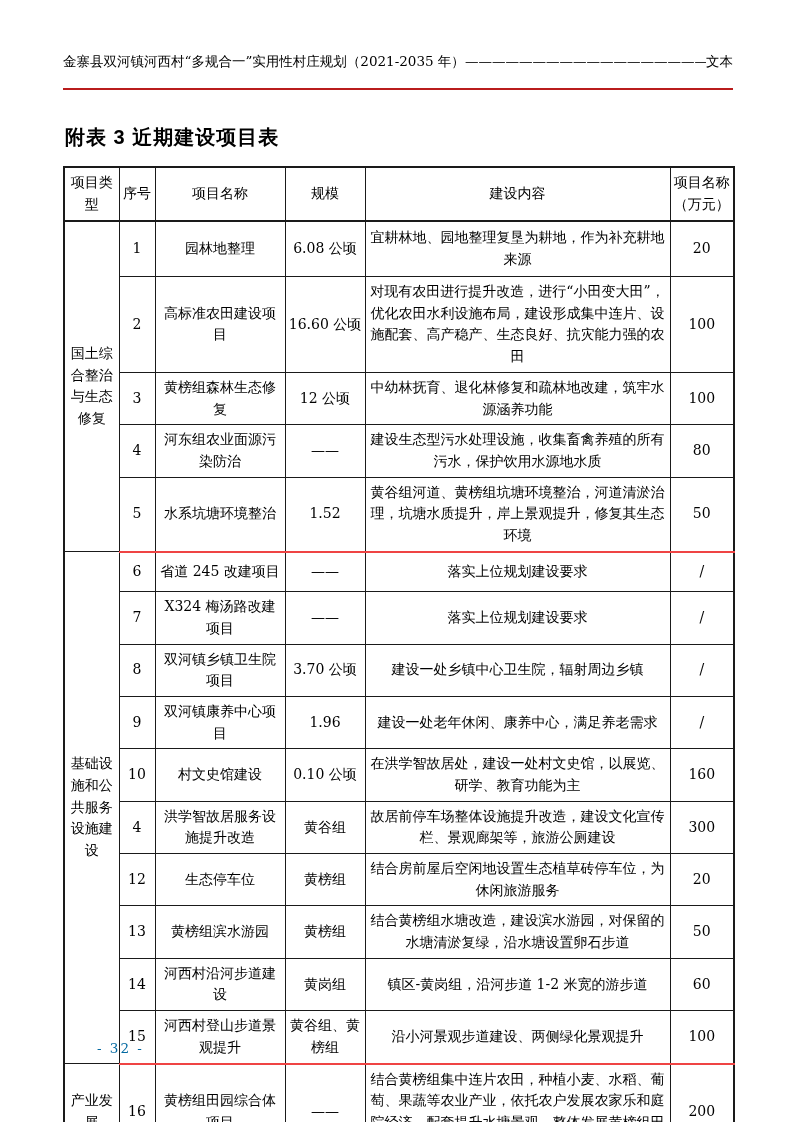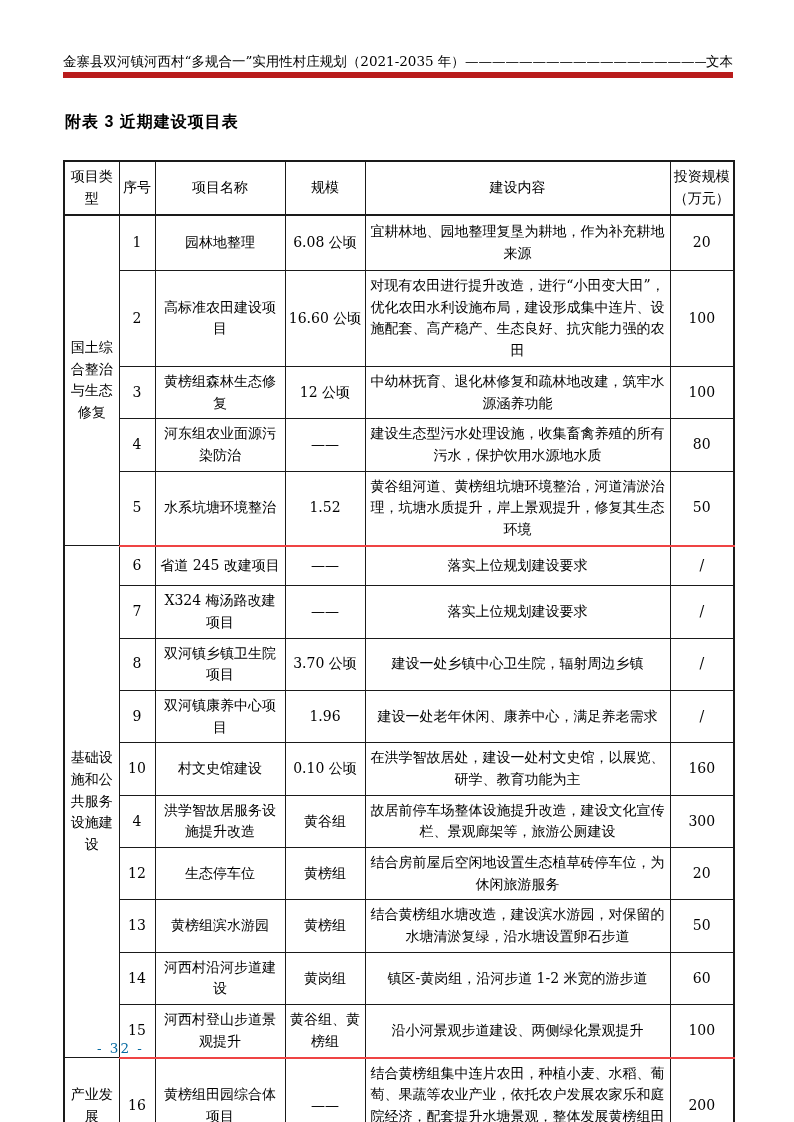--- a/index.html
+++ b/index.html
@@ -13,36 +13,36 @@
     position: relative;
     width: 794px; height: 1122px;
     background: #fff;
     padding: 52px 61px 0 63px;
     overflow: hidden;
   }
   
   .doc-header {
     display: flex;
     align-items: baseline;
-    border-bottom: 6px solid #b91c1c;
-    padding-bottom: 2px;
+    border-bottom: 2px solid #b91c1c;
+    padding-bottom: 18px;
     font-size: 13.5px;
     line-height: 1.35;
     white-space: nowrap;
   }
   .doc-header .hdr-left { flex: 0 0 auto; }
   .doc-header .hdr-dashes { flex: 1 1 auto; overflow: hidden; }
   .doc-header .hdr-right { flex: 0 0 auto; }
   
   .doc-title {
     font-family: "Liberation Sans", "DejaVu Sans", sans-serif;
     font-weight: bold;
-    font-size: 16px;
+    font-size: 20px;
     letter-spacing: 1px;
-    margin: 34px 0 27px 2px;
+    margin: 34px 0 15px 2px;
   }
   
   table.projects {
     width: 670px;
     border-collapse: collapse;
     table-layout: fixed;
     border: 2px solid #1a1a1a;
   }
   table.projects td {
     border: 1px solid #1a1a1a;
@@ -105,21 +105,21 @@
         <col style="width:305px">
         <col style="width:64px">
     </colgroup>
     <tbody>
       <tr class="head">
         <td>项目类型</td>
         <td>序号</td>
         <td>项目名称</td>
         <td>规模</td>
         <td>建设内容</td>
-        <td>投资规模（万元）</td>
+        <td>项目名称（万元）</td>
       </tr>
 
       <tr class="r1">
         <td class="group-cell" rowspan="5">国土综合整治与生态修复</td>
         <td>1</td>
         <td>园林地整理</td>
         <td>6.08 公顷</td>
         <td class="content">宜耕林地、园地整理复垦为耕地，作为补充耕地来源</td>
         <td>20</td>
       </tr>

